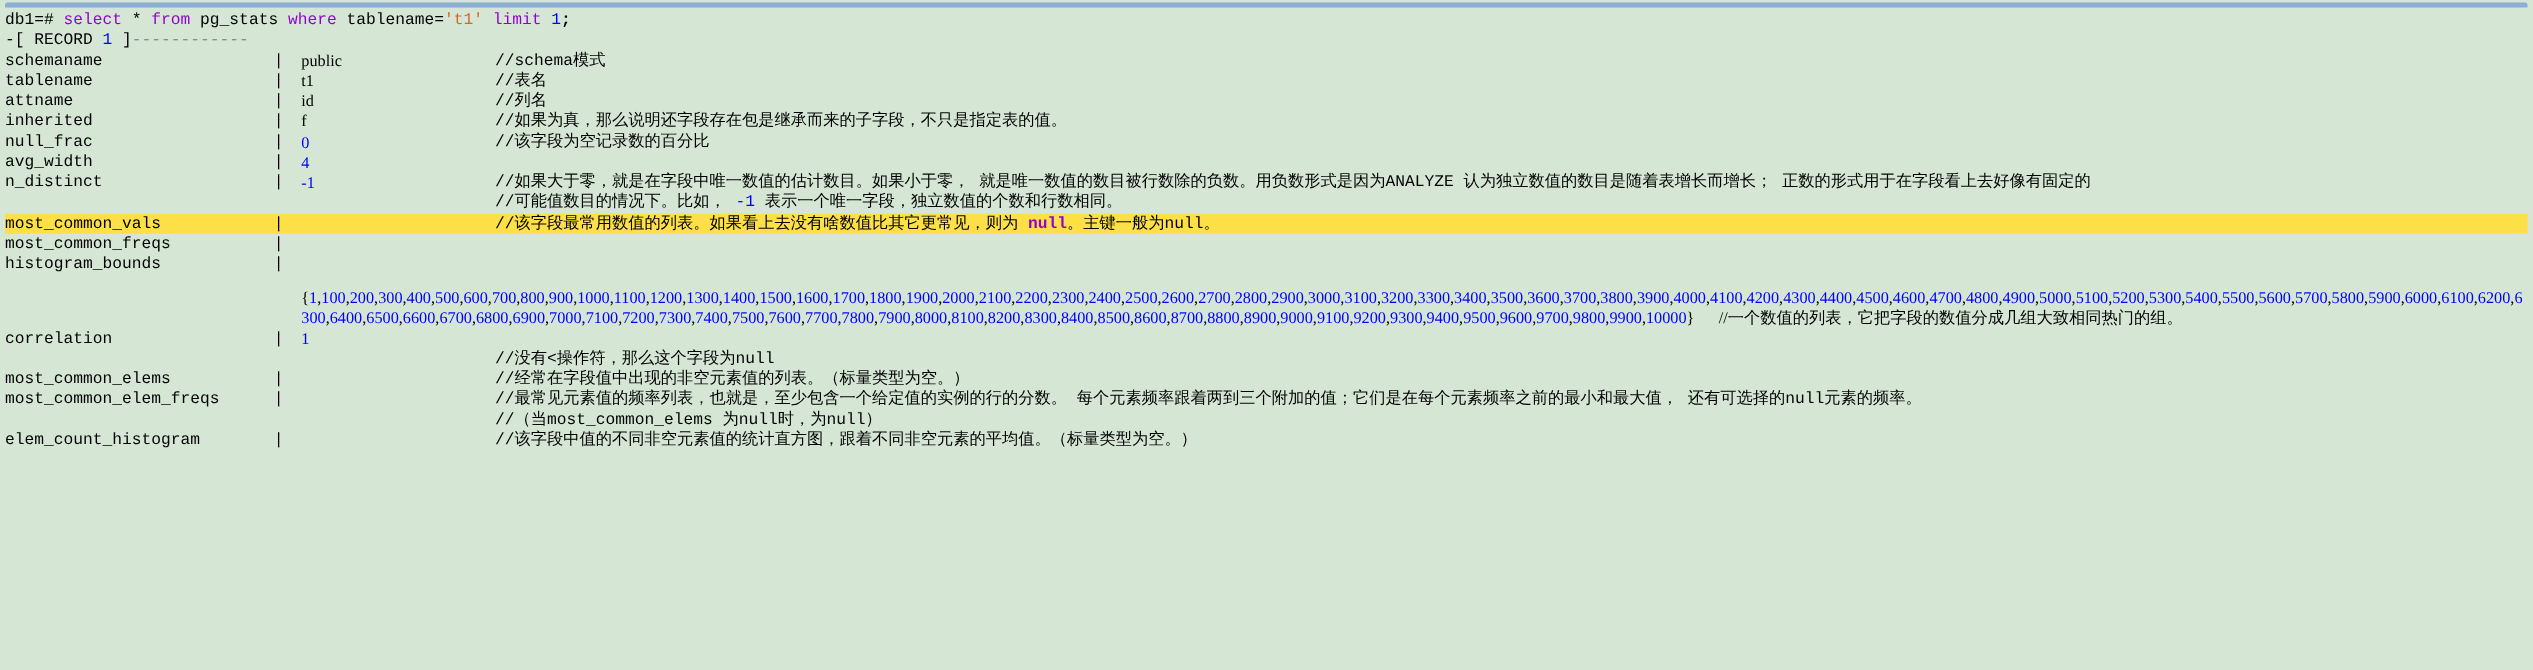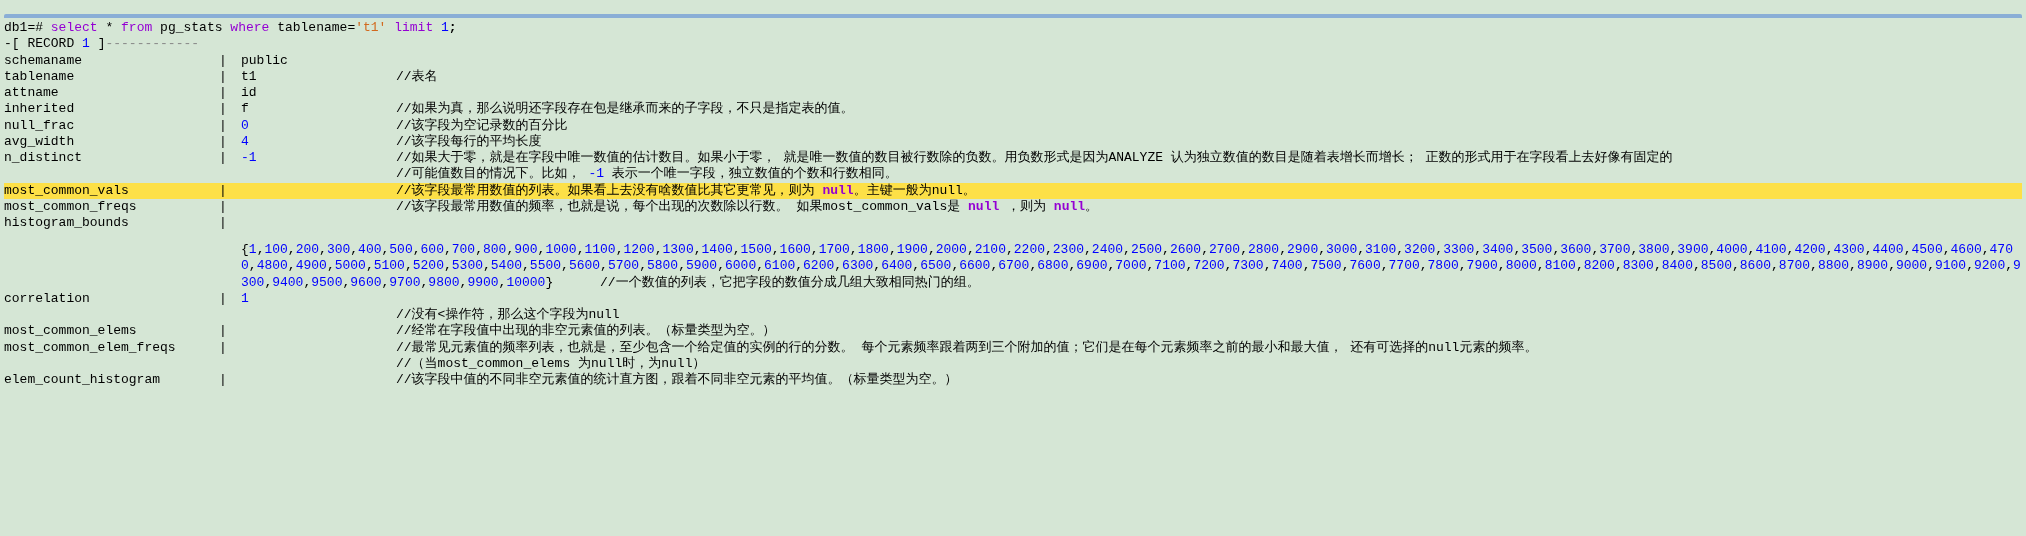--- a/index.html
+++ b/index.html
@@ -6,21 +6,21 @@
     margin: 0;
     padding: 0;
     background: #d5e6d5;
     font-family: "Consolas", "Courier New", monospace;
     font-size: 13px;
     line-height: 1.25;
     color: #000;
   }
   .wrap {
     width: 2026px;
-    padding: 14px 4px 6px 4px;
+    padding: 2px 4px 6px 4px;
     box-sizing: border-box;
   }
   .topbar {
     height: 4px;
     background: #8aaed6;
     margin-bottom: 2px;
     border-radius: 2px 2px 0 0;
   }
   .line {
     white-space: pre;
@@ -37,21 +37,21 @@
   .pipe  { color:#000; display:inline-block; }
   .row {
     display: grid;
     grid-template-columns: 215px 22px 155px 1fr;
     align-items: flex-start;
     padding: 0;
   }
   .row.hl {
     background: #fde047;
   }
-  .valcol { color:#000; }
+  .valcol { color:#000;font-family:Liberation Serif, serif; }
   .commentcol { color:#000; }
   .numv { color:#0000ff; }
   .textv{ color:#000; }
   .histwrap {
     color:#0000ff;
     white-space: pre-wrap;
     word-break: break-all;
     margin-top: 27px;
   }
   .brace{ color:#000; }
@@ -83,49 +83,50 @@
     <span class="num">1</span>
     <span> ]</span>
     <span class="dash" id="rec-dashes">------------</span>
   </div>
 
   <div id="rows-container">
       <div class="row">
         <span class="field">schemaname</span>
         <span class="pipe">| </span>
         <span class="valcol"><span class="textv">public</span></span>
+        <span class="commentcol">//schema模式</span>
       </div>
       <div class="row">
         <span class="field">tablename</span>
         <span class="pipe">| </span>
         <span class="valcol"><span class="textv">t1</span></span>
         <span class="commentcol">//表名</span>
       </div>
       <div class="row">
         <span class="field">attname</span>
         <span class="pipe">| </span>
         <span class="valcol"><span class="textv">id</span></span>
+        <span class="commentcol">//列名</span>
       </div>
       <div class="row">
         <span class="field">inherited</span>
         <span class="pipe">| </span>
         <span class="valcol"><span class="textv">f</span></span>
         <span class="commentcol">//如果为真，那么说明还字段存在包是继承而来的子字段，不只是指定表的值。</span>
       </div>
       <div class="row">
         <span class="field">null_frac</span>
         <span class="pipe">| </span>
         <span class="valcol"><span class="numv">0</span></span>
         <span class="commentcol">//该字段为空记录数的百分比</span>
       </div>
       <div class="row">
         <span class="field">avg_width</span>
         <span class="pipe">| </span>
         <span class="valcol"><span class="numv">4</span></span>
-        <span class="commentcol">//该字段每行的平均长度</span>
       </div>
       <div class="row">
         <span class="field">n_distinct</span>
         <span class="pipe">| </span>
         <span class="valcol"><span class="numv">-1</span></span>
         <span class="commentcol">//如果大于零，就是在字段中唯一数值的估计数目。如果小于零， 就是唯一数值的数目被行数除的负数。用负数形式是因为ANALYZE 认为独立数值的数目是随着表增长而增长； 正数的形式用于在字段看上去好像有固定的</span>
       </div>
       <div class="row">
         <span class="field"></span>
         <span class="pipe"></span>
@@ -135,21 +136,20 @@
       <div class="row hl">
         <span class="field">most_common_vals</span>
         <span class="pipe">| </span>
         <span class="valcol"></span>
         <span class="commentcol">//该字段最常用数值的列表。如果看上去没有啥数值比其它更常见，则为 <span class="null">null</span>。主键一般为null。</span>
       </div>
       <div class="row">
         <span class="field">most_common_freqs</span>
         <span class="pipe">| </span>
         <span class="valcol"></span>
-        <span class="commentcol">//该字段最常用数值的频率，也就是说，每个出现的次数除以行数。 如果most_common_vals是 <span class="null">null</span> ，则为 <span class="null">null</span>。</span>
       </div>
       <div class="row">
         <span class="field">histogram_bounds</span>
         <span class="pipe">| </span>
         <span class="valcol" style="grid-column: 3 / 5; white-space: pre-wrap; word-break: break-all;"><div class="histwrap"><span class="brace">{</span><span class="numv">1</span><span class="brace">,</span><span class="numv">100</span><span class="brace">,</span><span class="numv">200</span><span class="brace">,</span><span class="numv">300</span><span class="brace">,</span><span class="numv">400</span><span class="brace">,</span><span class="numv">500</span><span class="brace">,</span><span class="numv">600</span><span class="brace">,</span><span class="numv">700</span><span class="brace">,</span><span class="numv">800</span><span class="brace">,</span><span class="numv">900</span><span class="brace">,</span><span class="numv">1000</span><span class="brace">,</span><span class="numv">1100</span><span class="brace">,</span><span class="numv">1200</span><span class="brace">,</span><span class="numv">1300</span><span class="brace">,</span><span class="numv">1400</span><span class="brace">,</span><span class="numv">1500</span><span class="brace">,</span><span class="numv">1600</span><span class="brace">,</span><span class="numv">1700</span><span class="brace">,</span><span class="numv">1800</span><span class="brace">,</span><span class="numv">1900</span><span class="brace">,</span><span class="numv">2000</span><span class="brace">,</span><span class="numv">2100</span><span class="brace">,</span><span class="numv">2200</span><span class="brace">,</span><span class="numv">2300</span><span class="brace">,</span><span class="numv">2400</span><span class="brace">,</span><span class="numv">2500</span><span class="brace">,</span><span class="numv">2600</span><span class="brace">,</span><span class="numv">2700</span><span class="brace">,</span><span class="numv">2800</span><span class="brace">,</span><span class="numv">2900</span><span class="brace">,</span><span class="numv">3000</span><span class="brace">,</span><span class="numv">3100</span><span class="brace">,</span><span class="numv">3200</span><span class="brace">,</span><span class="numv">3300</span><span class="brace">,</span><span class="numv">3400</span><span class="brace">,</span><span class="numv">3500</span><span class="brace">,</span><span class="numv">3600</span><span class="brace">,</span><span class="numv">3700</span><span class="brace">,</span><span class="numv">3800</span><span class="brace">,</span><span class="numv">3900</span><span class="brace">,</span><span class="numv">4000</span><span class="brace">,</span><span class="numv">4100</span><span class="brace">,</span><span class="numv">4200</span><span class="brace">,</span><span class="numv">4300</span><span class="brace">,</span><span class="numv">4400</span><span class="brace">,</span><span class="numv">4500</span><span class="brace">,</span><span class="numv">4600</span><span class="brace">,</span><span class="numv">4700</span><span class="brace">,</span><span class="numv">4800</span><span class="brace">,</span><span class="numv">4900</span><span class="brace">,</span><span class="numv">5000</span><span class="brace">,</span><span class="numv">5100</span><span class="brace">,</span><span class="numv">5200</span><span class="brace">,</span><span class="numv">5300</span><span class="brace">,</span><span class="numv">5400</span><span class="brace">,</span><span class="numv">5500</span><span class="brace">,</span><span class="numv">5600</span><span class="brace">,</span><span class="numv">5700</span><span class="brace">,</span><span class="numv">5800</span><span class="brace">,</span><span class="numv">5900</span><span class="brace">,</span><span class="numv">6000</span><span class="brace">,</span><span class="numv">6100</span><span class="brace">,</span><span class="numv">6200</span><span class="brace">,</span><span class="numv">6300</span><span class="brace">,</span><span class="numv">6400</span><span class="brace">,</span><span class="numv">6500</span><span class="brace">,</span><span class="numv">6600</span><span class="brace">,</span><span class="numv">6700</span><span class="brace">,</span><span class="numv">6800</span><span class="brace">,</span><span class="numv">6900</span><span class="brace">,</span><span class="numv">7000</span><span class="brace">,</span><span class="numv">7100</span><span class="brace">,</span><span class="numv">7200</span><span class="brace">,</span><span class="numv">7300</span><span class="brace">,</span><span class="numv">7400</span><span class="brace">,</span><span class="numv">7500</span><span class="brace">,</span><span class="numv">7600</span><span class="brace">,</span><span class="numv">7700</span><span class="brace">,</span><span class="numv">7800</span><span class="brace">,</span><span class="numv">7900</span><span class="brace">,</span><span class="numv">8000</span><span class="brace">,</span><span class="numv">8100</span><span class="brace">,</span><span class="numv">8200</span><span class="brace">,</span><span class="numv">8300</span><span class="brace">,</span><span class="numv">8400</span><span class="brace">,</span><span class="numv">8500</span><span class="brace">,</span><span class="numv">8600</span><span class="brace">,</span><span class="numv">8700</span><span class="brace">,</span><span class="numv">8800</span><span class="brace">,</span><span class="numv">8900</span><span class="brace">,</span><span class="numv">9000</span><span class="brace">,</span><span class="numv">9100</span><span class="brace">,</span><span class="numv">9200</span><span class="brace">,</span><span class="numv">9300</span><span class="brace">,</span><span class="numv">9400</span><span class="brace">,</span><span class="numv">9500</span><span class="brace">,</span><span class="numv">9600</span><span class="brace">,</span><span class="numv">9700</span><span class="brace">,</span><span class="numv">9800</span><span class="brace">,</span><span class="numv">9900</span><span class="brace">,</span><span class="numv">10000</span><span class="brace">}</span><span class="textv">      //一个数值的列表，它把字段的数值分成几组大致相同热门的组。</span></div></span>
       </div>
       <div class="row">
         <span class="field">correlation</span>
         <span class="pipe">| </span>
         <span class="valcol"><span class="numv">1</span></span>

